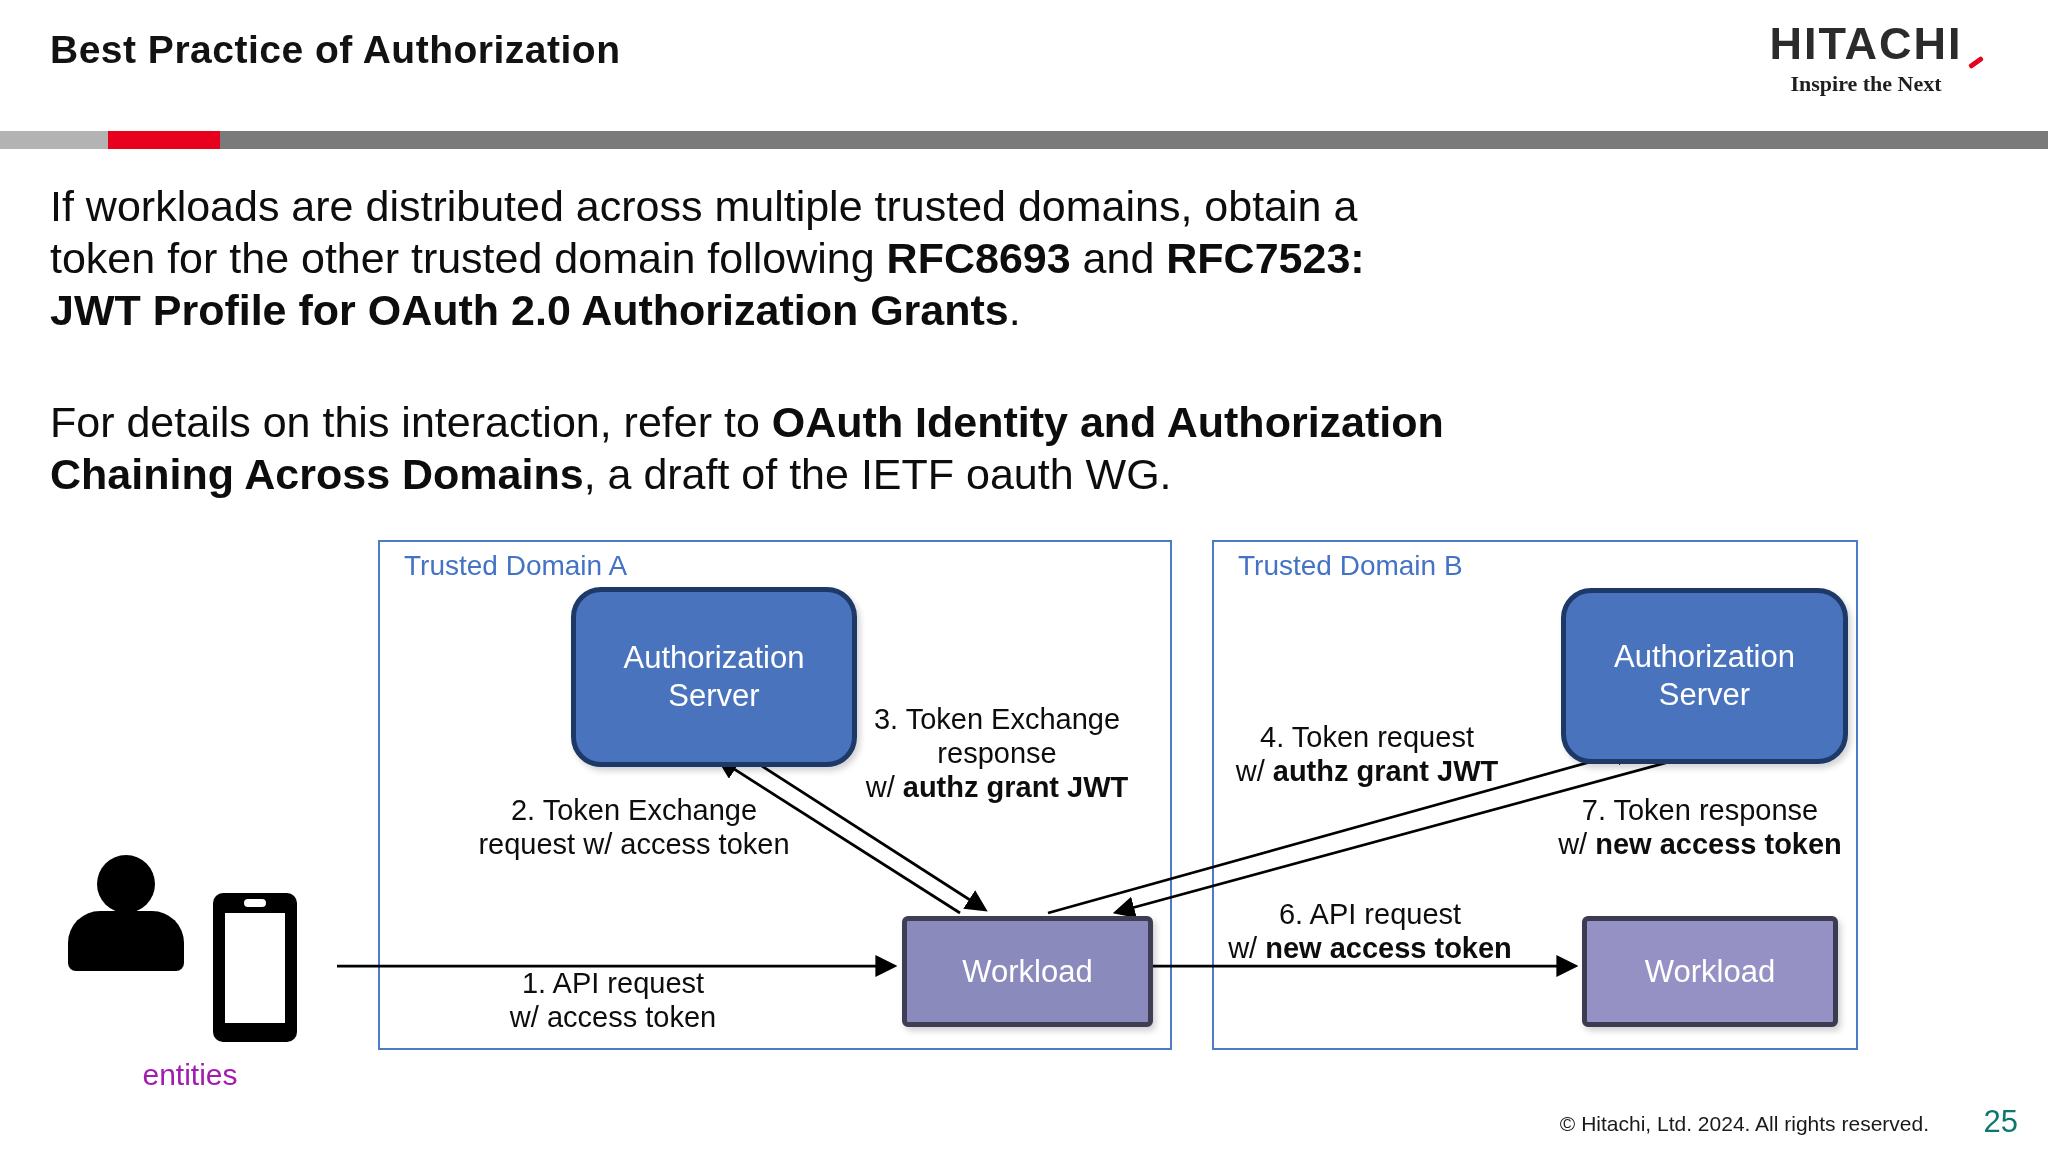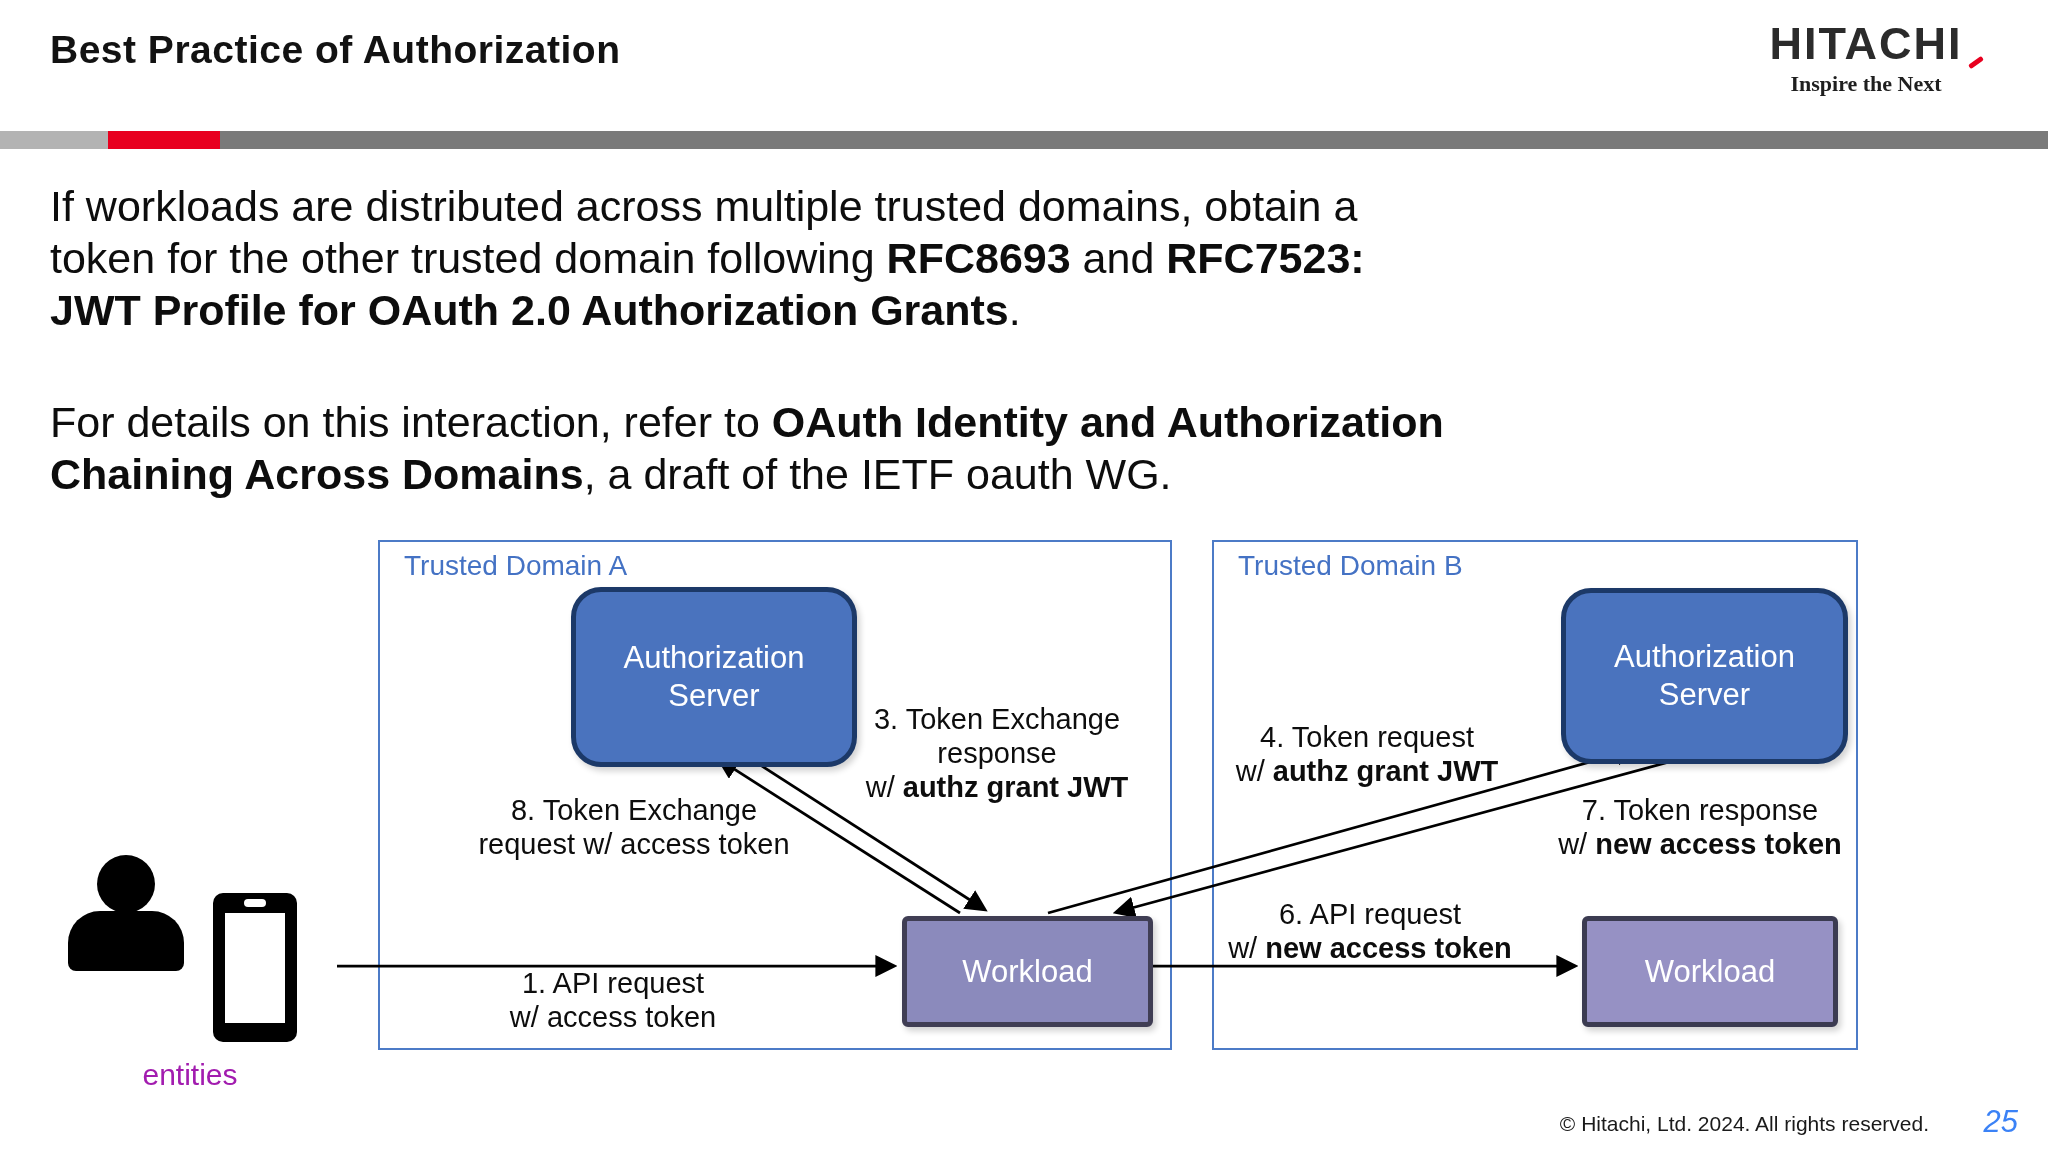--- a/index.html
+++ b/index.html
@@ -47,21 +47,21 @@
   #arrow-layer{position:absolute;left:0;top:0;pointer-events:none;}
   
   .person-head{position:absolute;left:97px;top:855px;width:58px;height:58px;border-radius:50%;background:#000;}
   .person-body{position:absolute;left:68px;top:911px;width:116px;height:60px;background:#000;border-radius:32px 32px 8px 8px;}
   .phone{position:absolute;left:213px;top:893px;width:84px;height:149px;background:#000;border-radius:10px;}
   .phone-screen{position:absolute;left:12px;top:20px;width:60px;height:110px;background:#fff;}
   .phone-speaker{position:absolute;left:31px;top:6px;width:22px;height:8px;background:#fff;border-radius:4px;}
   .entities-label{position:absolute;left:190px;top:1058px;transform:translateX(-50%);font-size:30px;color:#a21caf;}
   
   .copyright{position:absolute;right:119px;top:1112px;font-size:21px;color:#1a1a1a;}
-  .page-number{position:absolute;right:30px;top:1104px;font-size:31px;color:#3b82f6;font-style:italic;}
+  .page-number{position:absolute;right:30px;top:1104px;font-size:31px;color:#0f766e;}
 </style>
 </head>
 <body>
 
 <div id="slide">
 
   <div class="slide-title">Best Practice of Authorization</div>
   <div class="logo">
     <div class="logo-brand">HITACHI</div>
     <div class="logo-tagline">
@@ -105,21 +105,21 @@
     <span>Authorization Server</span>
   </div>
   <div class="node workload workload-a">
     <span>Workload</span>
   </div>
   <div class="node workload workload-b">
     <span>Workload</span>
   </div>
 
   <div class="step-label step-1"><span>1. API request</span><br><span>w/ access token</span></div>
-  <div class="step-label step-2"><span>8. Token Exchange</span><br><span>request w/ access token</span></div>
+  <div class="step-label step-2"><span>2. Token Exchange</span><br><span>request w/ access token</span></div>
   <div class="step-label step-3"><span>3. Token Exchange</span><br><span>response</span><br><span>w/ </span><b>authz grant JWT</b></div>
   <div class="step-label step-4"><span>4. Token request</span><br><span>w/ </span><b>authz grant JWT</b></div>
   <div class="step-label step-5"><span>7. Token response</span><br><span>w/ </span><b>new access token</b></div>
   <div class="step-label step-6"><span>6. API request</span><br><span>w/ </span><b>new access token</b></div>
 
   <div class="person-head"></div>
   <div class="person-body"></div>
   <div class="phone">
     <div class="phone-speaker"></div>
     <div class="phone-screen"></div>

